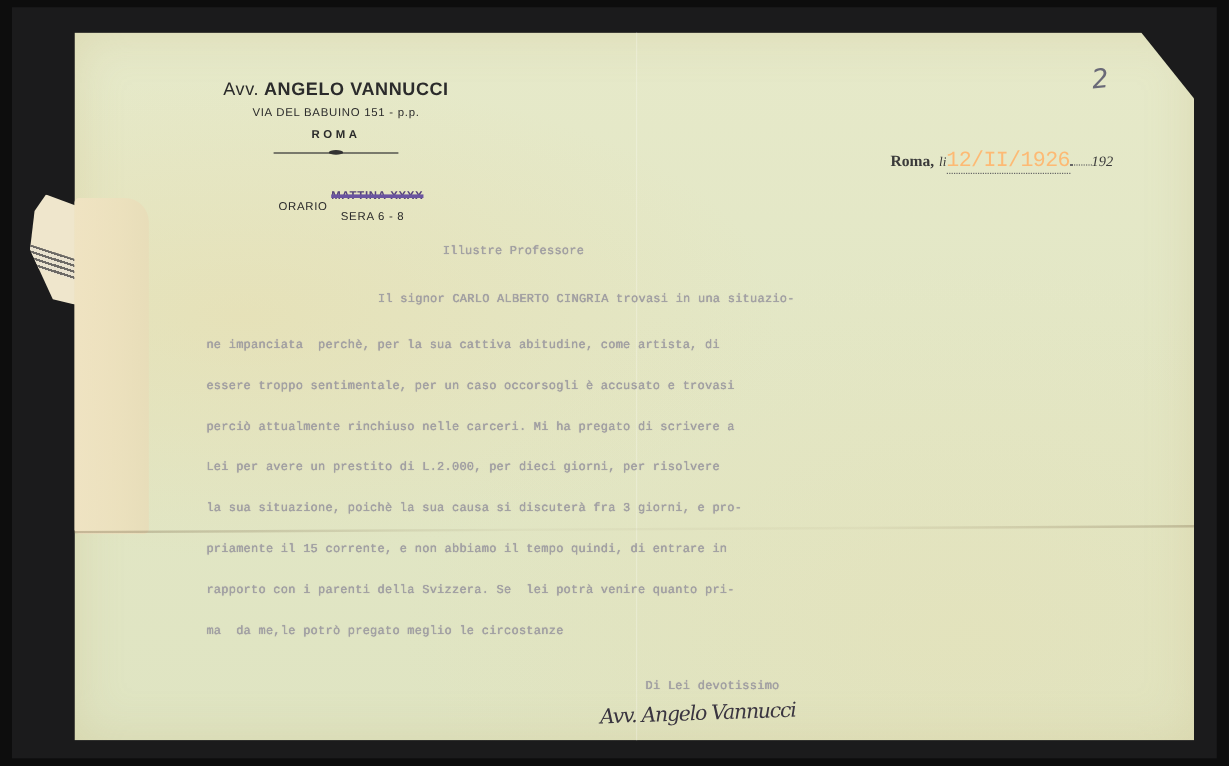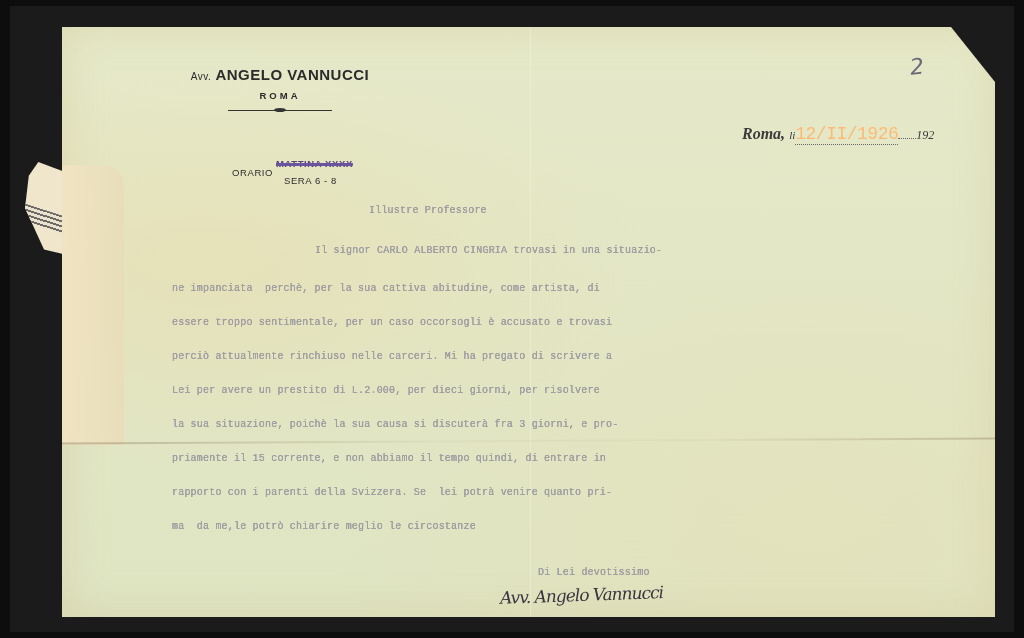--- a/index.html
+++ b/index.html
@@ -49,21 +49,21 @@
       position: absolute; left: 0; top: 48px; width: 40px; height: 18px;
       background: repeating-linear-gradient(180deg, #6d6a66 0 2px, #e9e2cf 2px 5px);
       transform: skewY(18deg);
     }
 
     .letterhead {
       position: absolute; left: 160px; top: 66px; width: 240px; text-align: center;
       font-family: "Liberation Sans", sans-serif; color: #2b2b2b;
     }
     .lh-name { font-size: 15px; font-weight: bold; letter-spacing: 0.5px; }
-    .lh-name .pre { font-weight: normal; font-size: 10px; }
+    .lh-name .pre { font-weight: normal; font-size: 15px; }
     .lh-addr { font-size: 9.5px; margin-top: 6px; letter-spacing: 0.6px; }
     .lh-city { font-family: Liberation Sans, sans-serif; font-size: 9.5px; font-weight: bold; letter-spacing: 3px; margin-top: 7px; }
     .lh-rule {
       position: relative; width: 104px; height: 1px; background: #333; margin: 9px auto 0;
     }
     .lh-rule::after {
       content: ""; position: absolute; left: 46px; top: -2px; width: 12px; height: 4px;
       background: #333; border-radius: 50%;
     }
 
@@ -83,21 +83,21 @@
     .page-num {
       position: absolute; left: 910px; top: 54px;
       font-family: "DejaVu Sans", sans-serif; font-size: 22px; color: #6a6a78;
       transform: rotate(-6deg); font-style: italic;
     }
 
     .dateline {
       position: absolute; left: 742px; top: 124px; white-space: nowrap;
       font-family: "Liberation Serif", serif; color: #3a3a3a;
     }
-    .dateline .place { font-size: 16px; font-style: italic; font-weight: bold; }
+    .dateline .place { font-size: 13px; font-weight: bold; }
     .dateline .li { font-size: 11px; font-style: italic; }
     .dateline .date {
       font-family: "Liberation Mono", monospace; font-size: 18px; color: #fdba74;
       letter-spacing: -0.5px; border-bottom: 1px dotted #666;
     }
     .dateline .dots { display: inline-block; width: 18px; border-bottom: 1px dotted #666; }
     .dateline .year-stub { font-size: 12px; font-style: italic; }
 
     .typed {
       font-family: "Liberation Mono", monospace; color: #a3a3a3; font-size: 10px;
@@ -125,20 +125,21 @@
 <div class="paper"></div>
 <div class="tape"></div>
 <div class="fold-v"></div>
 <div class="fold-h"></div>
 
 <div class="letterhead">
   <div class="lh-name">
     <span class="pre">Avv.</span>
     <span>ANGELO VANNUCCI</span>
   </div>
+  <div class="lh-addr">VIA DEL BABUINO 151 - p.p.</div>
   <div class="lh-city">ROMA</div>
   <div class="lh-rule"></div>
 </div>
 
 <div class="orario">
   <span class="label">ORARIO</span>
   <span class="struck">MATTINA XXXX</span>
   <span class="evening">SERA 6 - 8</span>
 </div>
 
@@ -152,16 +153,16 @@
 <div class="typed salutation">Illustre Professore</div>
 
 <div class="typed body-line" style="left:315px; top:245px;">Il signor CARLO ALBERTO CINGRIA trovasi in una situazio-</div>
 <div class="typed body-line" style="top:283px;font-family:Liberation Mono, monospace;">ne impanciata  perchè, per la sua cattiva abitudine, come artista, di</div>
 <div class="typed body-line" style="top:317px;">essere troppo sentimentale, per un caso occorsogli è accusato e trovasi</div>
 <div class="typed body-line" style="top:351px;">perciò attualmente rinchiuso nelle carceri. Mi ha pregato di scrivere a</div>
 <div class="typed body-line" style="top:385px;">Lei per avere un prestito di L.2.000, per dieci giorni, per risolvere</div>
 <div class="typed body-line" style="top:419px;text-align:right;">la sua situazione, poichè la sua causa si discuterà fra 3 giorni, e pro-</div>
 <div class="typed body-line" style="top:453px;font-family:Liberation Mono, monospace;">priamente il 15 corrente, e non abbiamo il tempo quindi, di entrare in</div>
 <div class="typed body-line" style="top:487px;">rapporto con i parenti della Svizzera. Se  lei potrà venire quanto pri-</div>
-<div class="typed body-line" style="top:521px;">ma  da me,le potrò chiarire meglio le circostanze</div>
+<div class="typed body-line" style="top:521px;">ma  da me,le potrò pregato meglio le circostanze</div>
 
 <div class="typed closing">Di Lei devotissimo</div>
 <div class="signature">Avv. Angelo Vannucci</div>
 
 </body></html>

